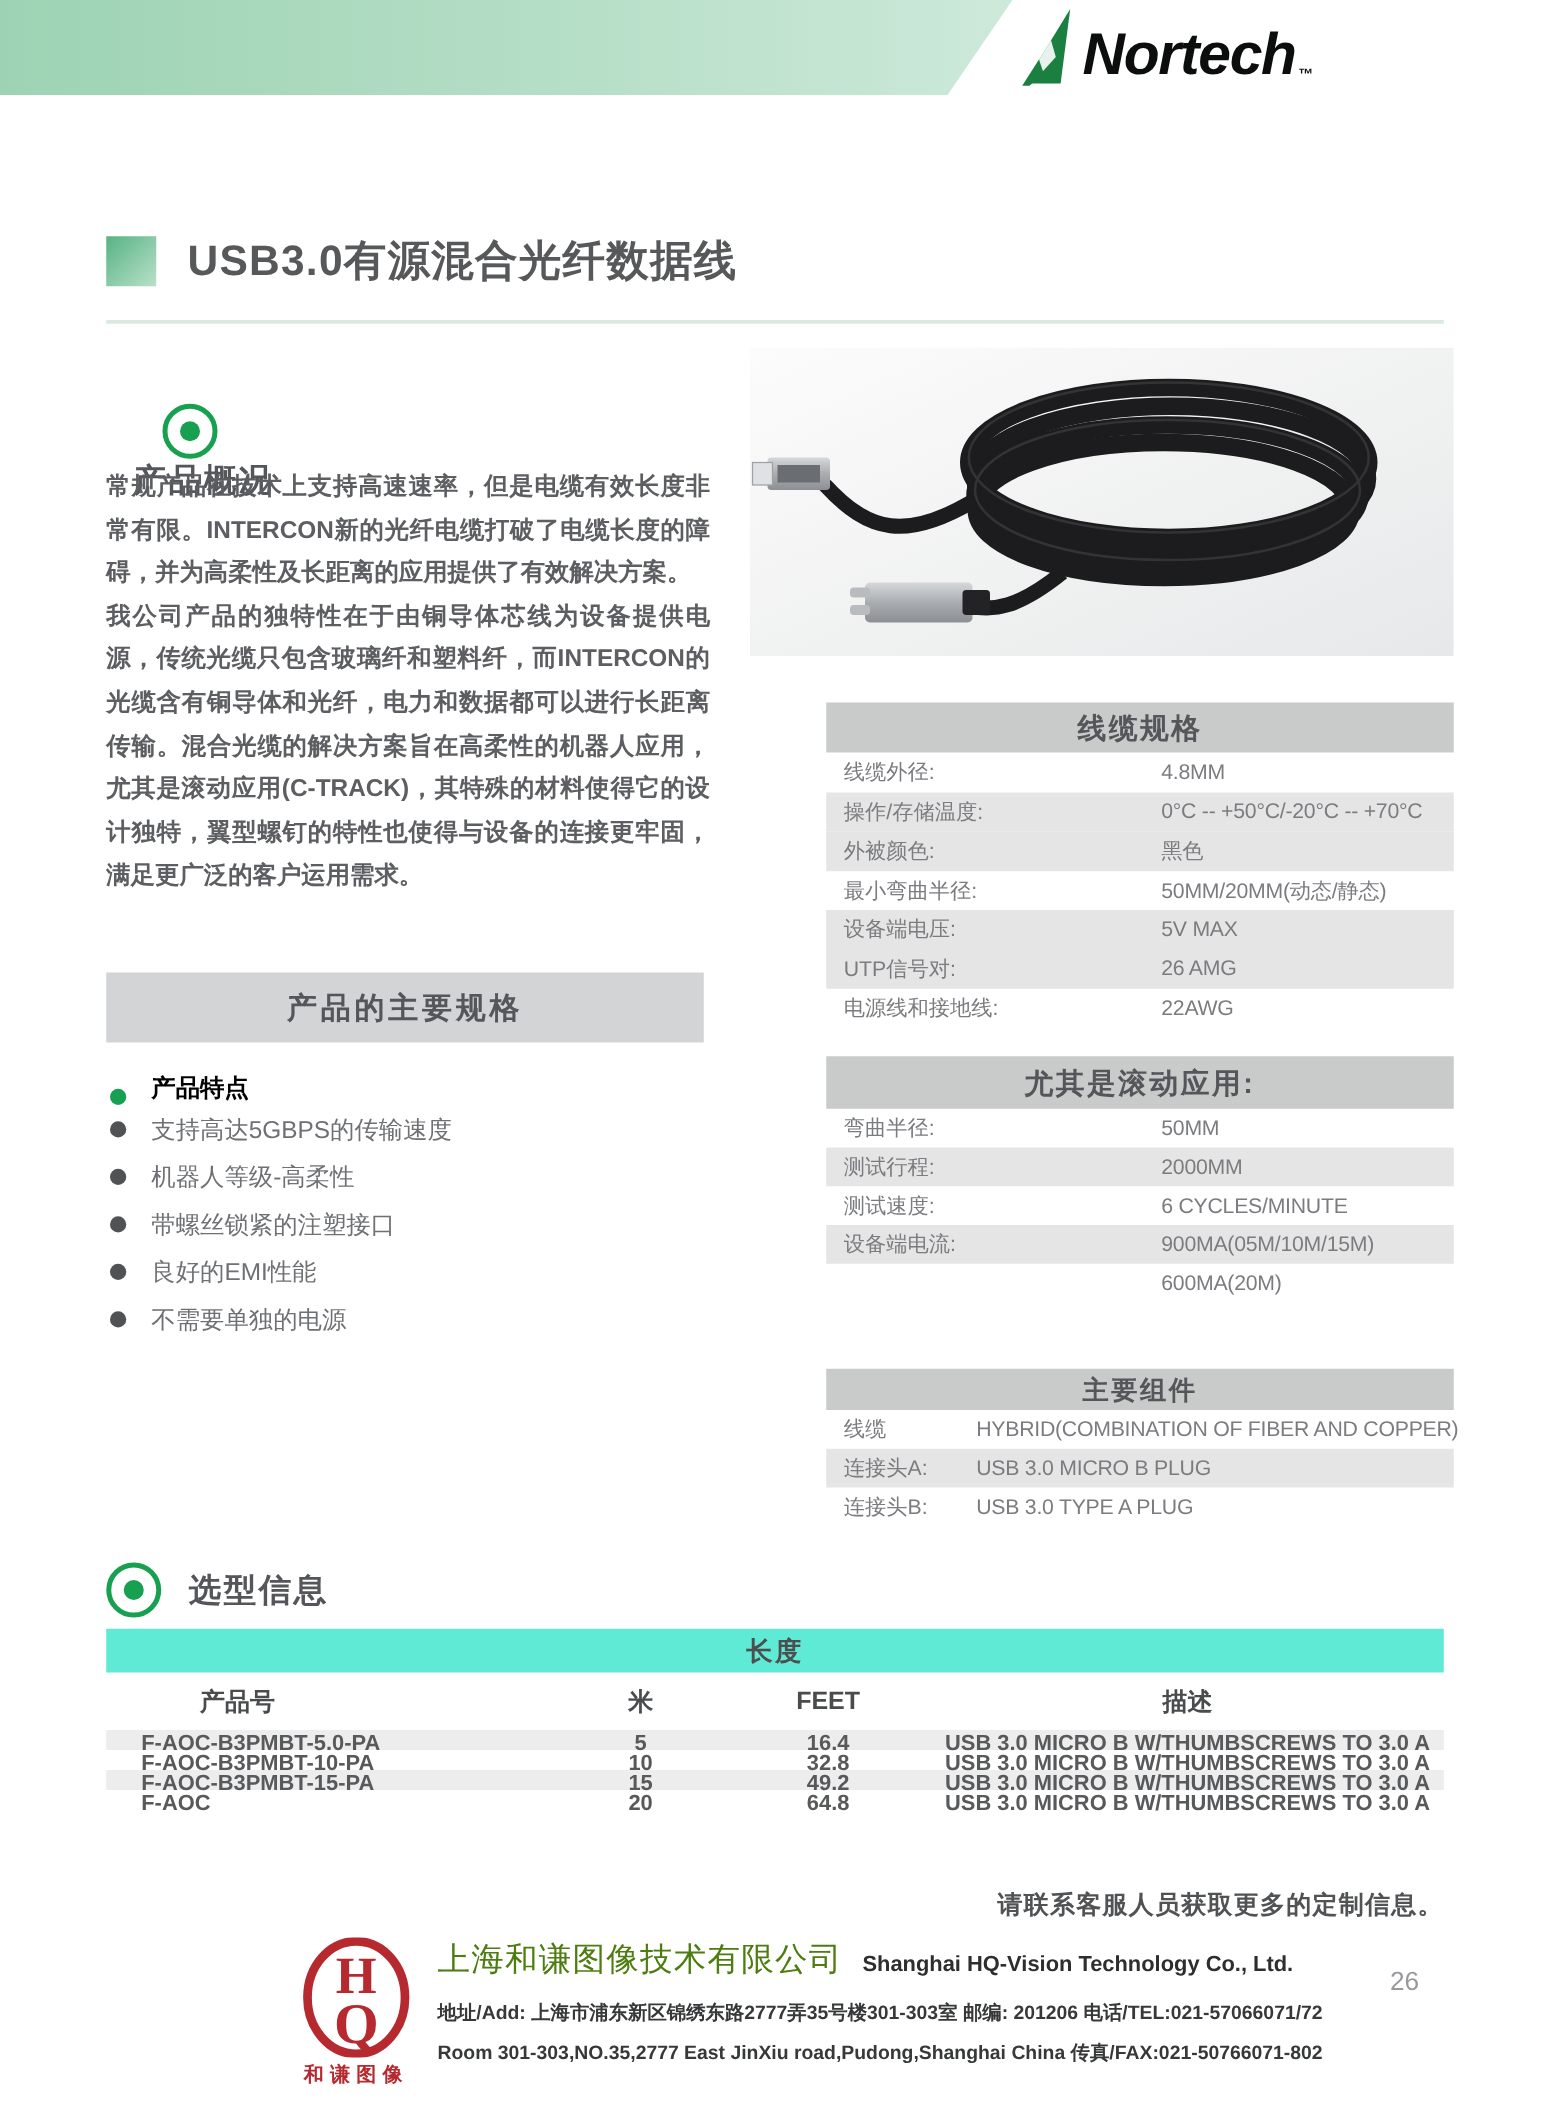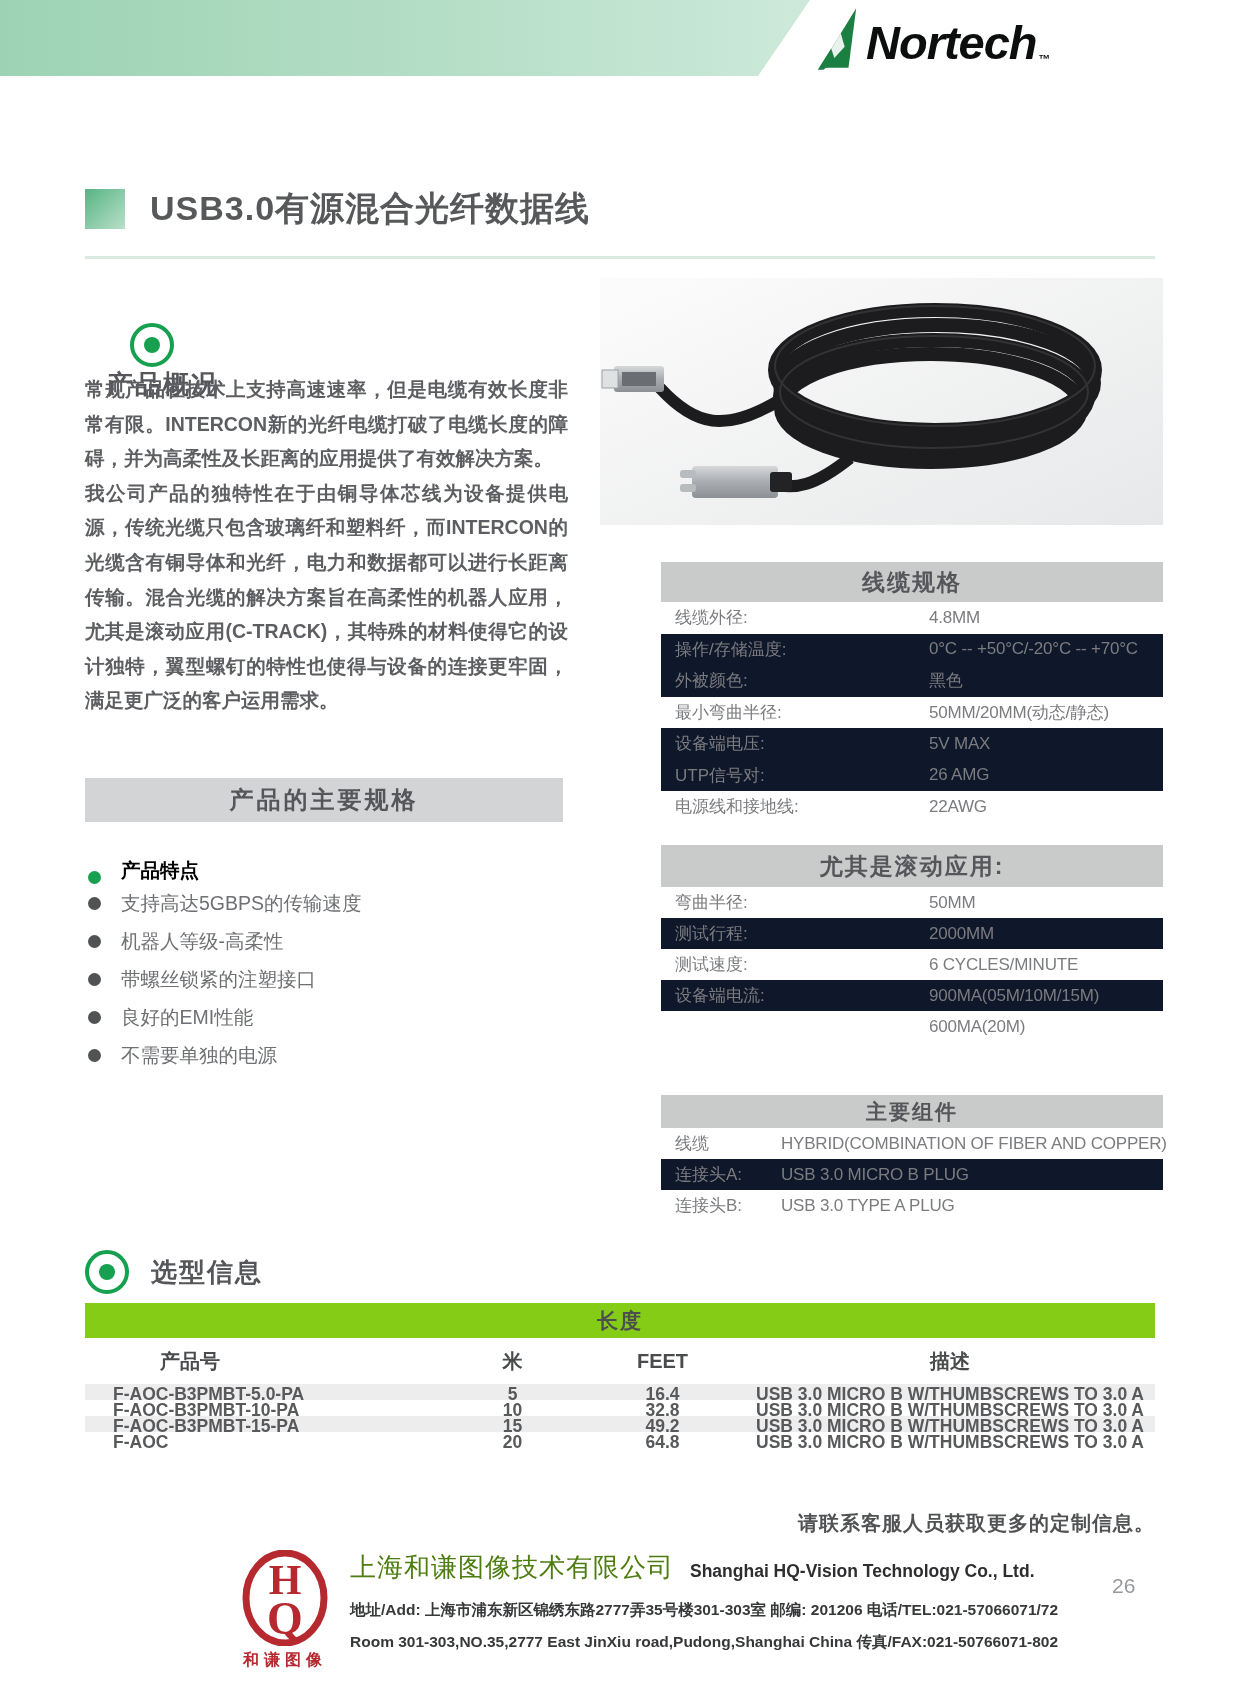--- a/index.html
+++ b/index.html
@@ -28,21 +28,21 @@
     display:flex;align-items:center;justify-content:center;}
   .ring-dot{width:16px;height:16px;border-radius:50%;background:#16a04f;}
   .sec-label{margin-left:22px;font-size:26px;font-weight:bold;color:#55565a;letter-spacing:2px;}
 
   
   .ov-text{position:absolute;left:85px;top:372px;width:483px;font-size:19.5px;line-height:34.6px;
     color:#5d5e61;font-weight:600;text-align:justify;}
   .ov-text p{margin:0;}
 
   
-  .specs-box{position:absolute;left:85px;top:778px;width:478px;height:44px;background:#d2d4d5;
+  .specs-box{position:absolute;left:85px;top:778px;width:478px;height:56px;background:#d2d4d5;
     display:flex;align-items:center;justify-content:center;font-size:24px;font-weight:bold;
     color:#55565a;letter-spacing:3px;}
 
   
   .features{position:absolute;left:88px;top:846px;width:480px;}
   .feat{display:flex;align-items:center;height:38px;font-size:19.5px;color:#6f7073;}
   .feat .dot{width:13px;height:13px;border-radius:50%;background:#515254;margin-right:20px;flex:none;}
   .feat.first{color:#000000;font-weight:bold;align-items:flex-end;}
   .feat.first .dot{background:#16a04f;}
 
@@ -50,31 +50,31 @@
   .photo{position:absolute;left:600px;top:278px;width:563px;height:247px;}
 
   
   .rtable{position:absolute;left:661px;width:502px;}
   .rtable .thead{background:#c9cbca;display:flex;align-items:center;justify-content:center;
     font-weight:bold;color:#55565a;letter-spacing:2px;}
   .rtable .trow{position:relative;display:flex;align-items:center;font-size:17px;color:#7b7c7f;}
   .rtable .trow .lbl{padding-left:14px;white-space:nowrap;}
   .rtable .trow .val{position:absolute;left:268px;white-space:nowrap;letter-spacing:-0.2px;}
   .rtable.comp .trow .val{left:120px;}
-  .rtable .trow.g{background:#0f172a;}
+  .rtable .trow.g{background:#e5e5e5;}
   #cable-table .thead{height:40px;font-size:23px;}
   #cable-table .trow{height:31.5px;}
   #flex-table .thead{height:42px;font-size:23px;}
   #flex-table .trow{height:31px;}
   #comp-table .thead{height:33px;font-size:21px;}
   #comp-table .trow{height:31px;}
 
   
   .sel-table{position:absolute;left:85px;top:1303px;width:1070px;}
-  .sel-band{height:35px;background:#84cc16;display:flex;align-items:center;justify-content:center;
+  .sel-band{height:35px;background:#5eead4;display:flex;align-items:center;justify-content:center;
     font-size:21px;font-weight:bold;color:#4d4e50;letter-spacing:2px;}
   .sel-grid{display:grid;grid-template-columns:360px 135px 165px 1fr;align-items:center;}
   .sel-colhdr{height:46px;font-size:20px;font-weight:bold;color:#4a4b4d;}
   .sel-colhdr > div{text-align:center;}
   .sel-colhdr .c0{text-align:left;padding-left:75px;}
   .sel-row{height:16px;font-size:17.5px;font-weight:bold;color:#58595b;}
   .sel-row > div{text-align:center;white-space:nowrap;}
   .sel-row .c0{text-align:left;padding-left:28px;}
   .sel-row.g{background:#ededee;}
 

